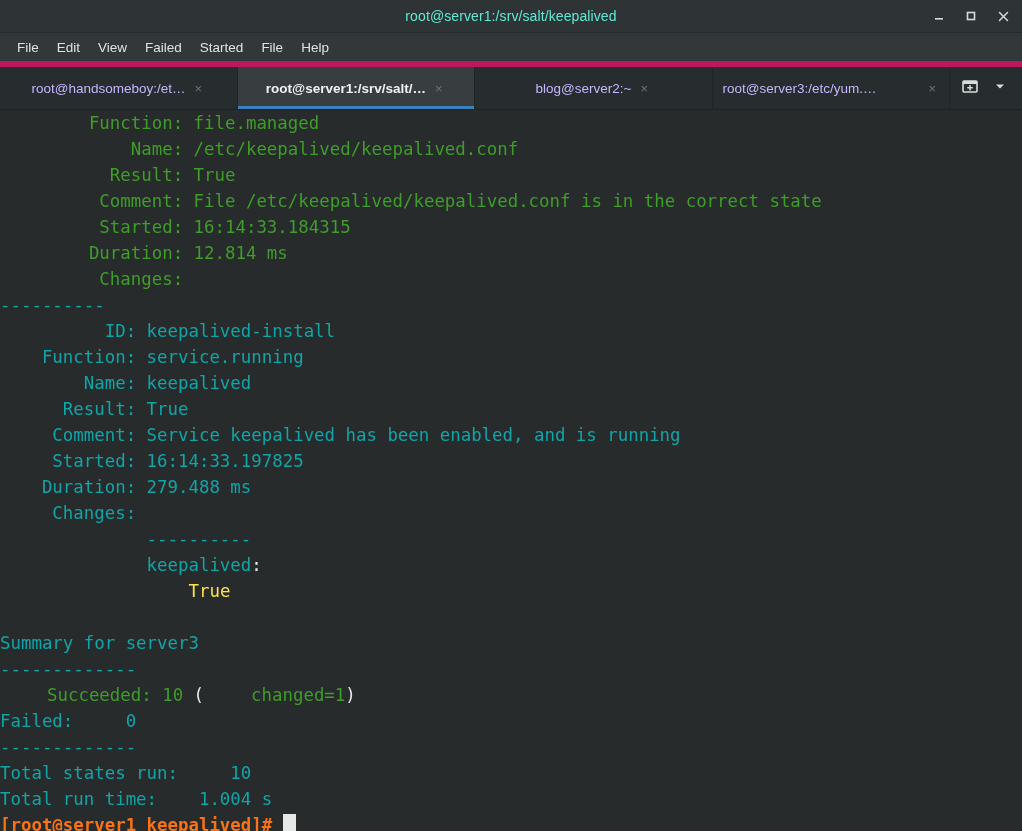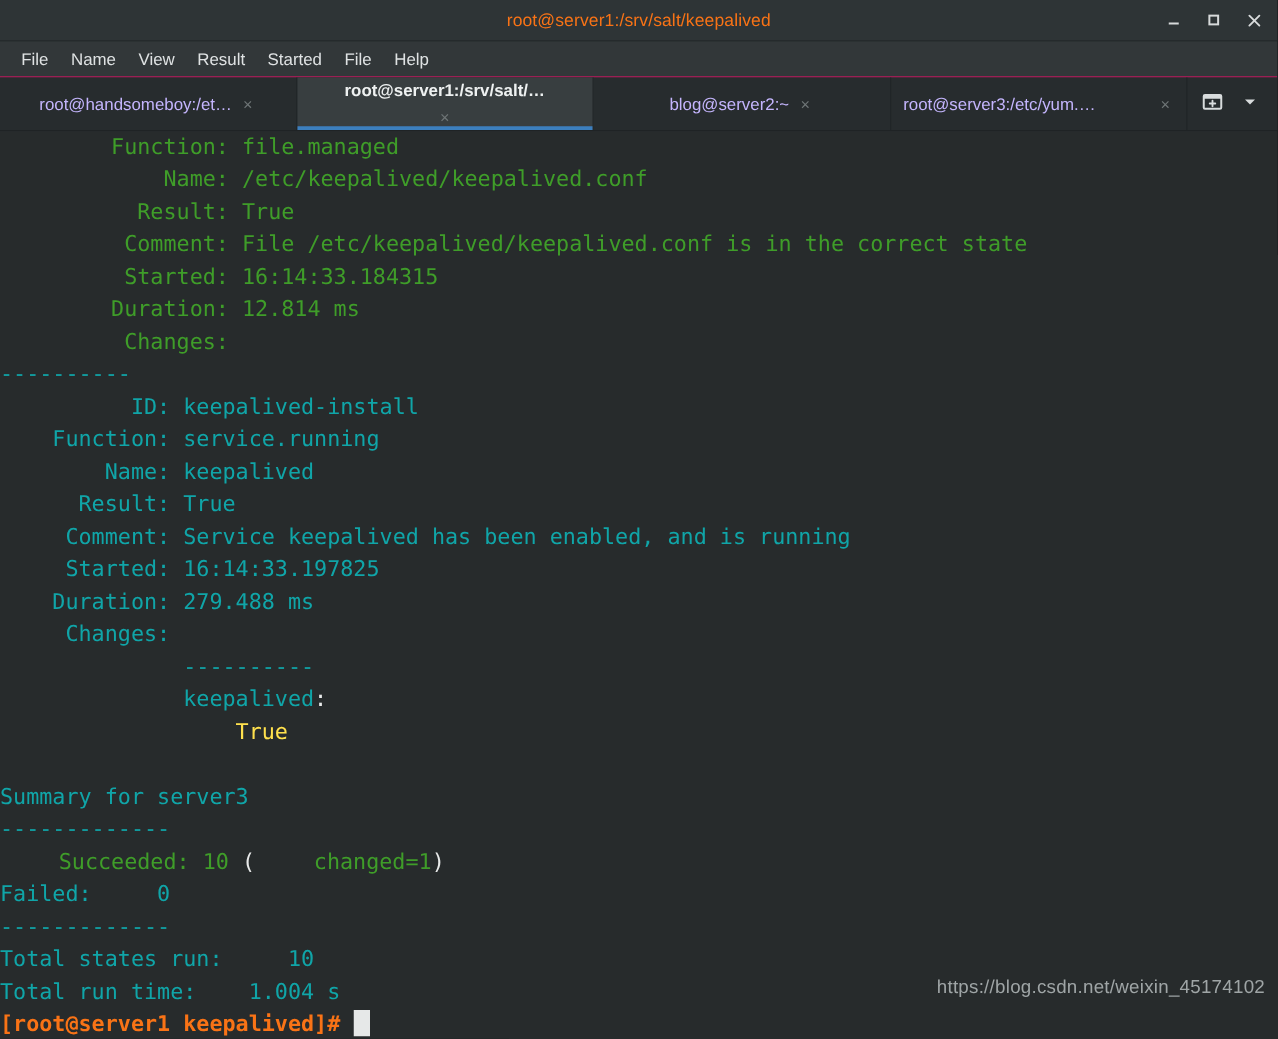--- a/index.html
+++ b/index.html
@@ -21,21 +21,21 @@
   #titlebar {
     position: relative;
     height: 32px;
     background: #2e3436;
     border-bottom: 1px solid #252a2c;
     display: flex;
     align-items: center;
     justify-content: center;
   }
   #window-title {
-    color: #f97316;
+    color: #5eead4;
     font-size: 14px;
     letter-spacing: 0.1px;
     white-space: nowrap;
   }
   #window-controls {
     position: absolute;
     right: 4px;
     top: 0;
     height: 32px;
     display: flex;
@@ -53,21 +53,21 @@
     line-height: 1;
     cursor: default;
     user-select: none;
   }
   .winbtn svg { display: block; }
 
   
   #menubar {
     height: 28px;
     background: #323739;
-    border-bottom: 1px solid #be185d;
+    border-bottom: 6px solid #be185d;
     display: flex;
     align-items: center;
     padding-left: 8px;
     gap: 0px;
     text-align: center;
   }
   .menu-item {
     color: #dfe2e3;
     font-size: 13.5px;
     padding: 3px 9px;
@@ -106,21 +106,20 @@
   }
   .tab .tab-close {
     color: #6e7576;
     font-size: 13px;
     line-height: 1;
     padding: 1px 3px;
     flex: 0 0 auto;
   }
   .tab.active {
     background: #383e40;
-    flex-direction: column;
   }
   .tab.active .tab-title {
     color: #eef1f1;
     font-weight: bold;
   }
   .tab.active::after {
     content: "";
     position: absolute;
     left: 0; right: 0; bottom: 0;
     height: 3px;
@@ -222,23 +221,23 @@
           <svg width="13" height="13" viewBox="0 0 13 13">
               <path d="M2.5 2.5 L10.5 10.5 M10.5 2.5 L2.5 10.5" stroke="#d7dadb" stroke-width="1.5" stroke-linecap="round"></path>
             </svg>
         </span>
       </div>
     </div>
   </div>
 
   <div id="menubar">
     <div class="menu-item">File</div>
-    <div class="menu-item">Name</div>
+    <div class="menu-item">Edit</div>
     <div class="menu-item">View</div>
-    <div class="menu-item">Result</div>
+    <div class="menu-item">Failed</div>
     <div class="menu-item">Started</div>
     <div class="menu-item">File</div>
     <div class="menu-item">Help</div>
   </div>
 
   <div id="tabbar">
     <div class="tab t0">
       <span class="tab-title">root@handsomeboy:/et…</span>
       <span class="tab-close">×</span>
     </div>
@@ -270,16 +269,15 @@
           <svg width="14" height="14" viewBox="0 0 14 14">
               <path d="M3 5.5 L7 9.5 L11 5.5 Z" fill="#d8dcdd"></path>
             </svg>
         </span>
       </div>
     </div>
   </div>
 
   <div id="terminal">
     <div id="terminal-lines"><div class="tline"><span class="c-green">    Function: file.managed</span></div><div class="tline"><span class="c-green">        Name: /etc/keepalived/keepalived.conf</span></div><div class="tline"><span class="c-green">      Result: True</span></div><div class="tline"><span class="c-green">     Comment: File /etc/keepalived/keepalived.conf is in the correct state</span></div><div class="tline"><span class="c-green">     Started: 16:14:33.184315</span></div><div class="tline"><span class="c-green">    Duration: 12.814 ms</span></div><div class="tline"><span class="c-green">     Changes:   </span></div><div class="tline"><span class="c-cyan">----------</span></div><div class="tline"><span class="c-cyan">          ID: keepalived-install</span></div><div class="tline"><span class="c-cyan">    Function: service.running</span></div><div class="tline"><span class="c-cyan">        Name: keepalived</span></div><div class="tline"><span class="c-cyan">      Result: True</span></div><div class="tline"><span class="c-cyan">     Comment: Service keepalived has been enabled, and is running</span></div><div class="tline"><span class="c-cyan">     Started: 16:14:33.197825</span></div><div class="tline"><span class="c-cyan">    Duration: 279.488 ms</span></div><div class="tline"><span class="c-cyan">     Changes:   </span></div><div class="tline"><span class="c-cyan">              ----------</span></div><div class="tline"><span class="c-cyan">              keepalived</span><span class="c-white">:</span></div><div class="tline"><span class="c-white">                  </span><span class="c-yellow">True</span></div><div class="tline"><span class="c-white"></span></div><div class="tline"><span class="c-cyan">Summary for server3</span></div><div class="tline"><span class="c-cyan">-------------</span></div><div class="tline"><span class="c-green">Succeeded: 10 </span><span class="c-white">(</span><span class="c-green">changed=1</span><span class="c-white">)</span></div><div class="tline"><span class="c-cyan">Failed:     0</span></div><div class="tline"><span class="c-cyan">-------------</span></div><div class="tline"><span class="c-cyan">Total states run:     10</span></div><div class="tline"><span class="c-cyan">Total run time:    1.004 s</span></div><div class="tline"><span class="c-bold-white">[root@server1 keepalived]# </span><span class="cursor"></span></div></div>
-    <div id="watermark">https://blog.csdn.net/weixin_45174102</div>
   </div>
 
 </div>
 
 </body></html>

